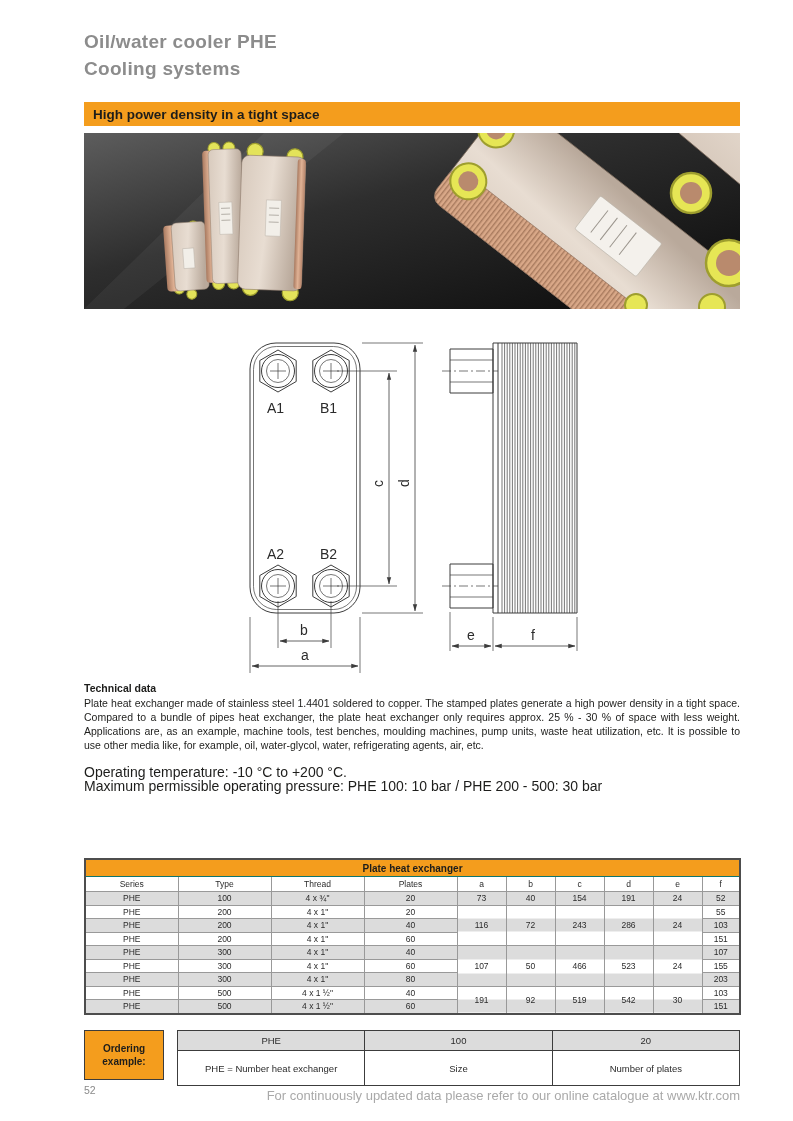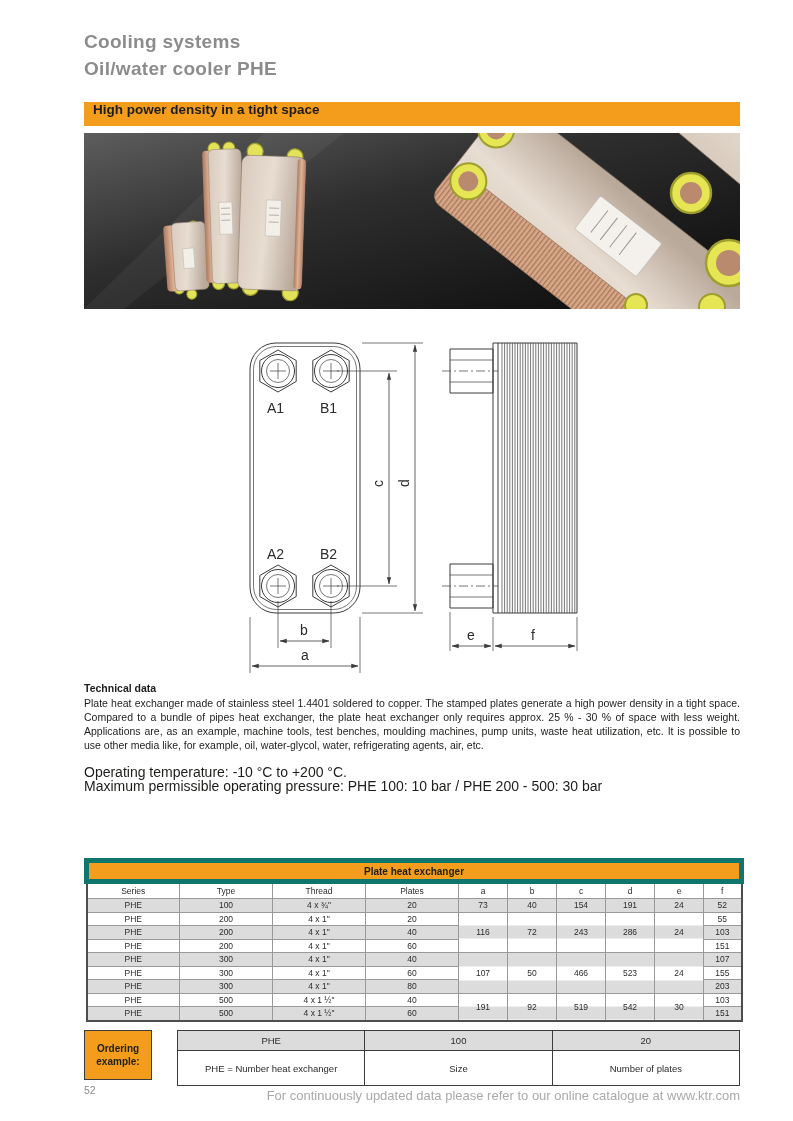--- a/index.html
+++ b/index.html
@@ -5,47 +5,47 @@
   html,body{margin:0;padding:0;background:#e8e8e8;}
   .page{position:relative;width:793px;height:1121px;background:#ffffff;margin:0 auto;
         font-family:"Liberation Sans", sans-serif;overflow:hidden;}
   .abs{position:absolute;}
 
   
   .title{left:84px;top:28px;font-size:19px;font-weight:bold;color:#8c8c8c;line-height:27px;letter-spacing:.3px;}
 
   
   .banner{left:84px;top:102px;width:656px;height:24px;background:#F49D1D;
-          display:flex;padding-left:9px;box-sizing:border-box;
+          display:flex;align-items:center;padding-left:9px;box-sizing:border-box;
           font-size:13.5px;font-weight:bold;color:#1d1d1b;}
 
   
   .photo{left:84px;top:133px;}
   .drawing{left:84px;top:333px;}
 
   
   .tech{left:84px;top:681px;width:656px;color:#1d1d1b;font-size:10.5px;line-height:14px;}
   .tech h3{margin:0 0 1px 0;font-size:10.5px;font-weight:bold;color:#1d1d1b;}
   .tech p{margin:0;text-align:justify;}
   .oper{left:84px;top:765px;width:656px;color:#1d1d1b;font-size:14px;line-height:14px;}
   .oper div{white-space:nowrap;}
 
   
   table.phe{left:84px;top:858px;width:656px;border-collapse:collapse;table-layout:fixed;
             font-size:8.5px;color:#2b2b2b;border:2px solid #4d4d4d;}
   table.phe th,table.phe td{border:1px solid #999;text-align:center;padding:0;overflow:hidden;}
-  table.phe .ttl{background:#F49D1D;color:#1d1d1b;font-size:10px;font-weight:bold;height:16px;border:5px solid #0f766e;}
+  table.phe .ttl{background:#F49D1D;color:#1d1d1b;font-size:10px;font-weight:bold;height:16px;border:1px solid #0f766e;}
   table.phe thead th{background:#fff;font-weight:normal;height:14px;}
   table.phe tbody td{height:12.5px;}
   table.phe tr.g td{background:#dcdcdc;}
   table.phe tr.w td{background:#ffffff;}
   col.cw{width:93px;} col.cn{width:49px;} col.cf{width:38px;}
 
   
-  .orderbox{left:84px;top:1030px;width:68px;height:50px;background:#F49D1D;border:1px solid #3c3c3c;
+  .orderbox{left:84px;top:1030px;width:80px;height:50px;background:#F49D1D;border:1px solid #3c3c3c;
             box-sizing:border-box;display:flex;align-items:center;justify-content:center;text-align:center;
             font-size:10px;font-weight:bold;color:#1d1d1b;line-height:13px;}
   table.order{left:177px;top:1030px;width:563px;border-collapse:collapse;table-layout:fixed;
               font-size:9.5px;color:#2b2b2b;border:1.5px solid #3c3c3c;}
   table.order td{border:1px solid #3c3c3c;text-align:center;}
   table.order tr.top td{background:#dcdcdc;height:17px;}
   table.order tr.bot td{background:#fff;height:32px;}
 
   
   .pagenum{left:84px;top:1084px;font-size:10.5px;color:#8a8a8a;}
@@ -58,22 +58,22 @@
   .dim{stroke:#3c3c3c;stroke-width:.8;fill:none;}
   .lbl{font-family:"Liberation Sans",sans-serif;font-size:14px;fill:#2b2b2b;}
   .lbl2{font-family:"Liberation Sans",sans-serif;font-size:14px;fill:#2b2b2b;}
 </style>
 </head>
 <body>
 
 <div class="page">
 
   <div class="abs title">
+    <div>Oil/water cooler PHE</div>
     <div>Cooling systems</div>
-    <div>Oil/water cooler PHE</div>
   </div>
 
   <div class="abs banner">
     <span>High power density in a tight space</span>
   </div>
 
   <svg class="abs photo" width="656" height="176" viewBox="0 0 656 176">
     <defs>
       <linearGradient id="bg" x1="0" y1="0" x2="1" y2="1">
         <stop offset="0" stop-color="#5d5d5d"></stop>

